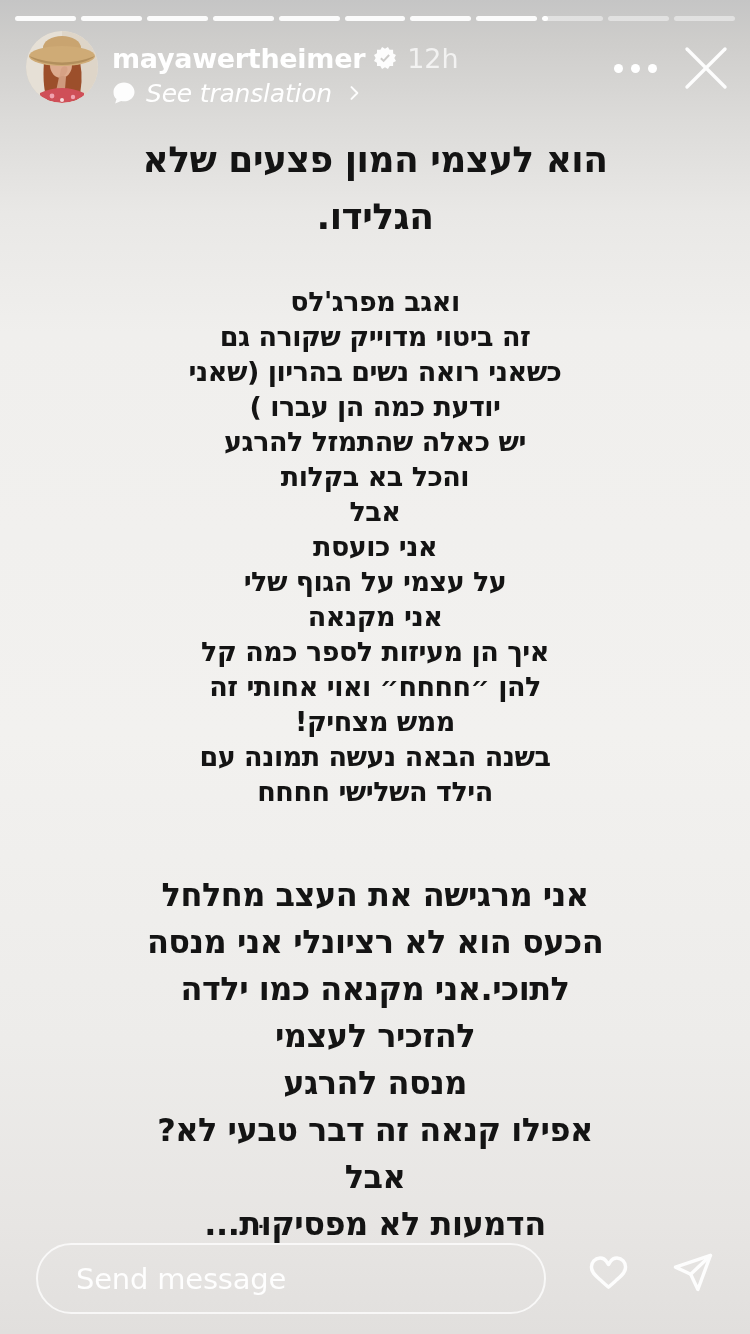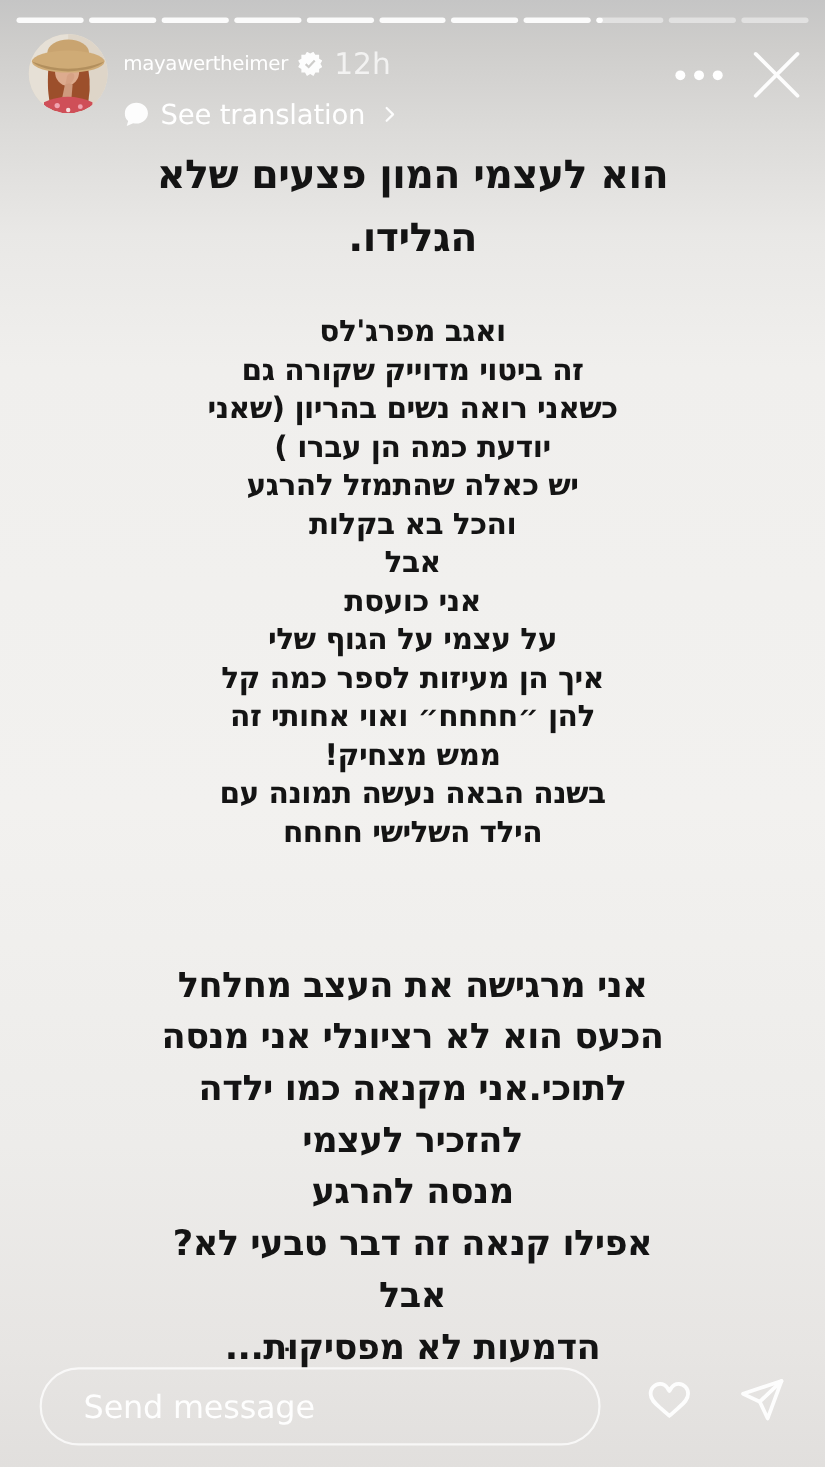--- a/index.html
+++ b/index.html
@@ -22,24 +22,24 @@
   .seg--viewed{background:rgba(255,255,255,0.93);}
   .seg--active,.seg--unviewed{background:rgba(255,255,255,0.45);}
   .seg-fill{position:absolute;left:0;top:0;height:100%;background:#fff;border-radius:3px;}
   
   .avatar{
     position:absolute;left:26px;top:31px;width:72px;height:72px;
     border-radius:50%;overflow:hidden;background:#ded7cc;
   }
   .id-block{position:absolute;left:112px;top:42px;color:#fff;}
   .row1{display:flex;align-items:center;gap:9px;height:32px;}
-  .username{font-size:18px;font-weight:normal;letter-spacing:-0.3px;}
+  .username{font-size:27px;font-weight:bold;letter-spacing:-0.3px;}
   .badge{width:22px;height:22px;display:inline-block;}
   .time{font-size:27px;color:rgba(255,255,255,0.72);font-weight:400;margin-left:2px;}
-  .row2{display:flex;align-items:center;gap:10px;margin-top:16px;height:28px;}
+  .row2{display:flex;align-items:center;gap:10px;margin-top:5px;height:28px;font-style:italic;}
   .bubble-icon{width:24px;height:24px;}
   .translate-label{font-size:25px;color:#fff;font-weight:500;letter-spacing:-0.2px;}
   .chev-icon{width:20px;height:20px;margin-left:2px;}
   .actions{position:absolute;right:0;top:0;}
   .more-btn{
     position:absolute;right:85px;top:58px;width:60px;height:20px;
     display:flex;align-items:center;justify-content:center;gap:8px;cursor:pointer;
   }
   .dot{width:9px;height:9px;border-radius:50%;background:#fff;}
   .close-btn{position:absolute;right:18px;top:42px;width:52px;height:52px;cursor:pointer;}
@@ -168,20 +168,21 @@
 
   <div class="b-line">ואגב מפרג'לס</div>
       <div class="b-line">זה ביטוי מדוייק שקורה גם</div>
       <div class="b-line">כשאני רואה נשים בהריון (שאני</div>
       <div class="b-line">יודעת כמה הן עברו )</div>
       <div class="b-line">יש כאלה שהתמזל להרגע</div>
       <div class="b-line">והכל בא בקלות</div>
       <div class="b-line">אבל</div>
       <div class="b-line">אני כועסת</div>
       <div class="b-line">על עצמי על הגוף שלי</div>
+      <div class="b-line">אני מקנאה</div>
       <div class="b-line">איך הן מעיזות לספר כמה קל</div>
       <div class="b-line">להן ״חחחח״ ואוי אחותי זה</div>
       <div class="b-line">ממש מצחיק!</div>
       <div class="b-line">בשנה הבאה נעשה תמונה עם</div>
       <div class="b-line">הילד השלישי חחחח</div>
     </div>
 
   <div class="closing" dir="rtl">
 
   <div class="c-line">אני מרגישה את העצב מחלחל</div>

